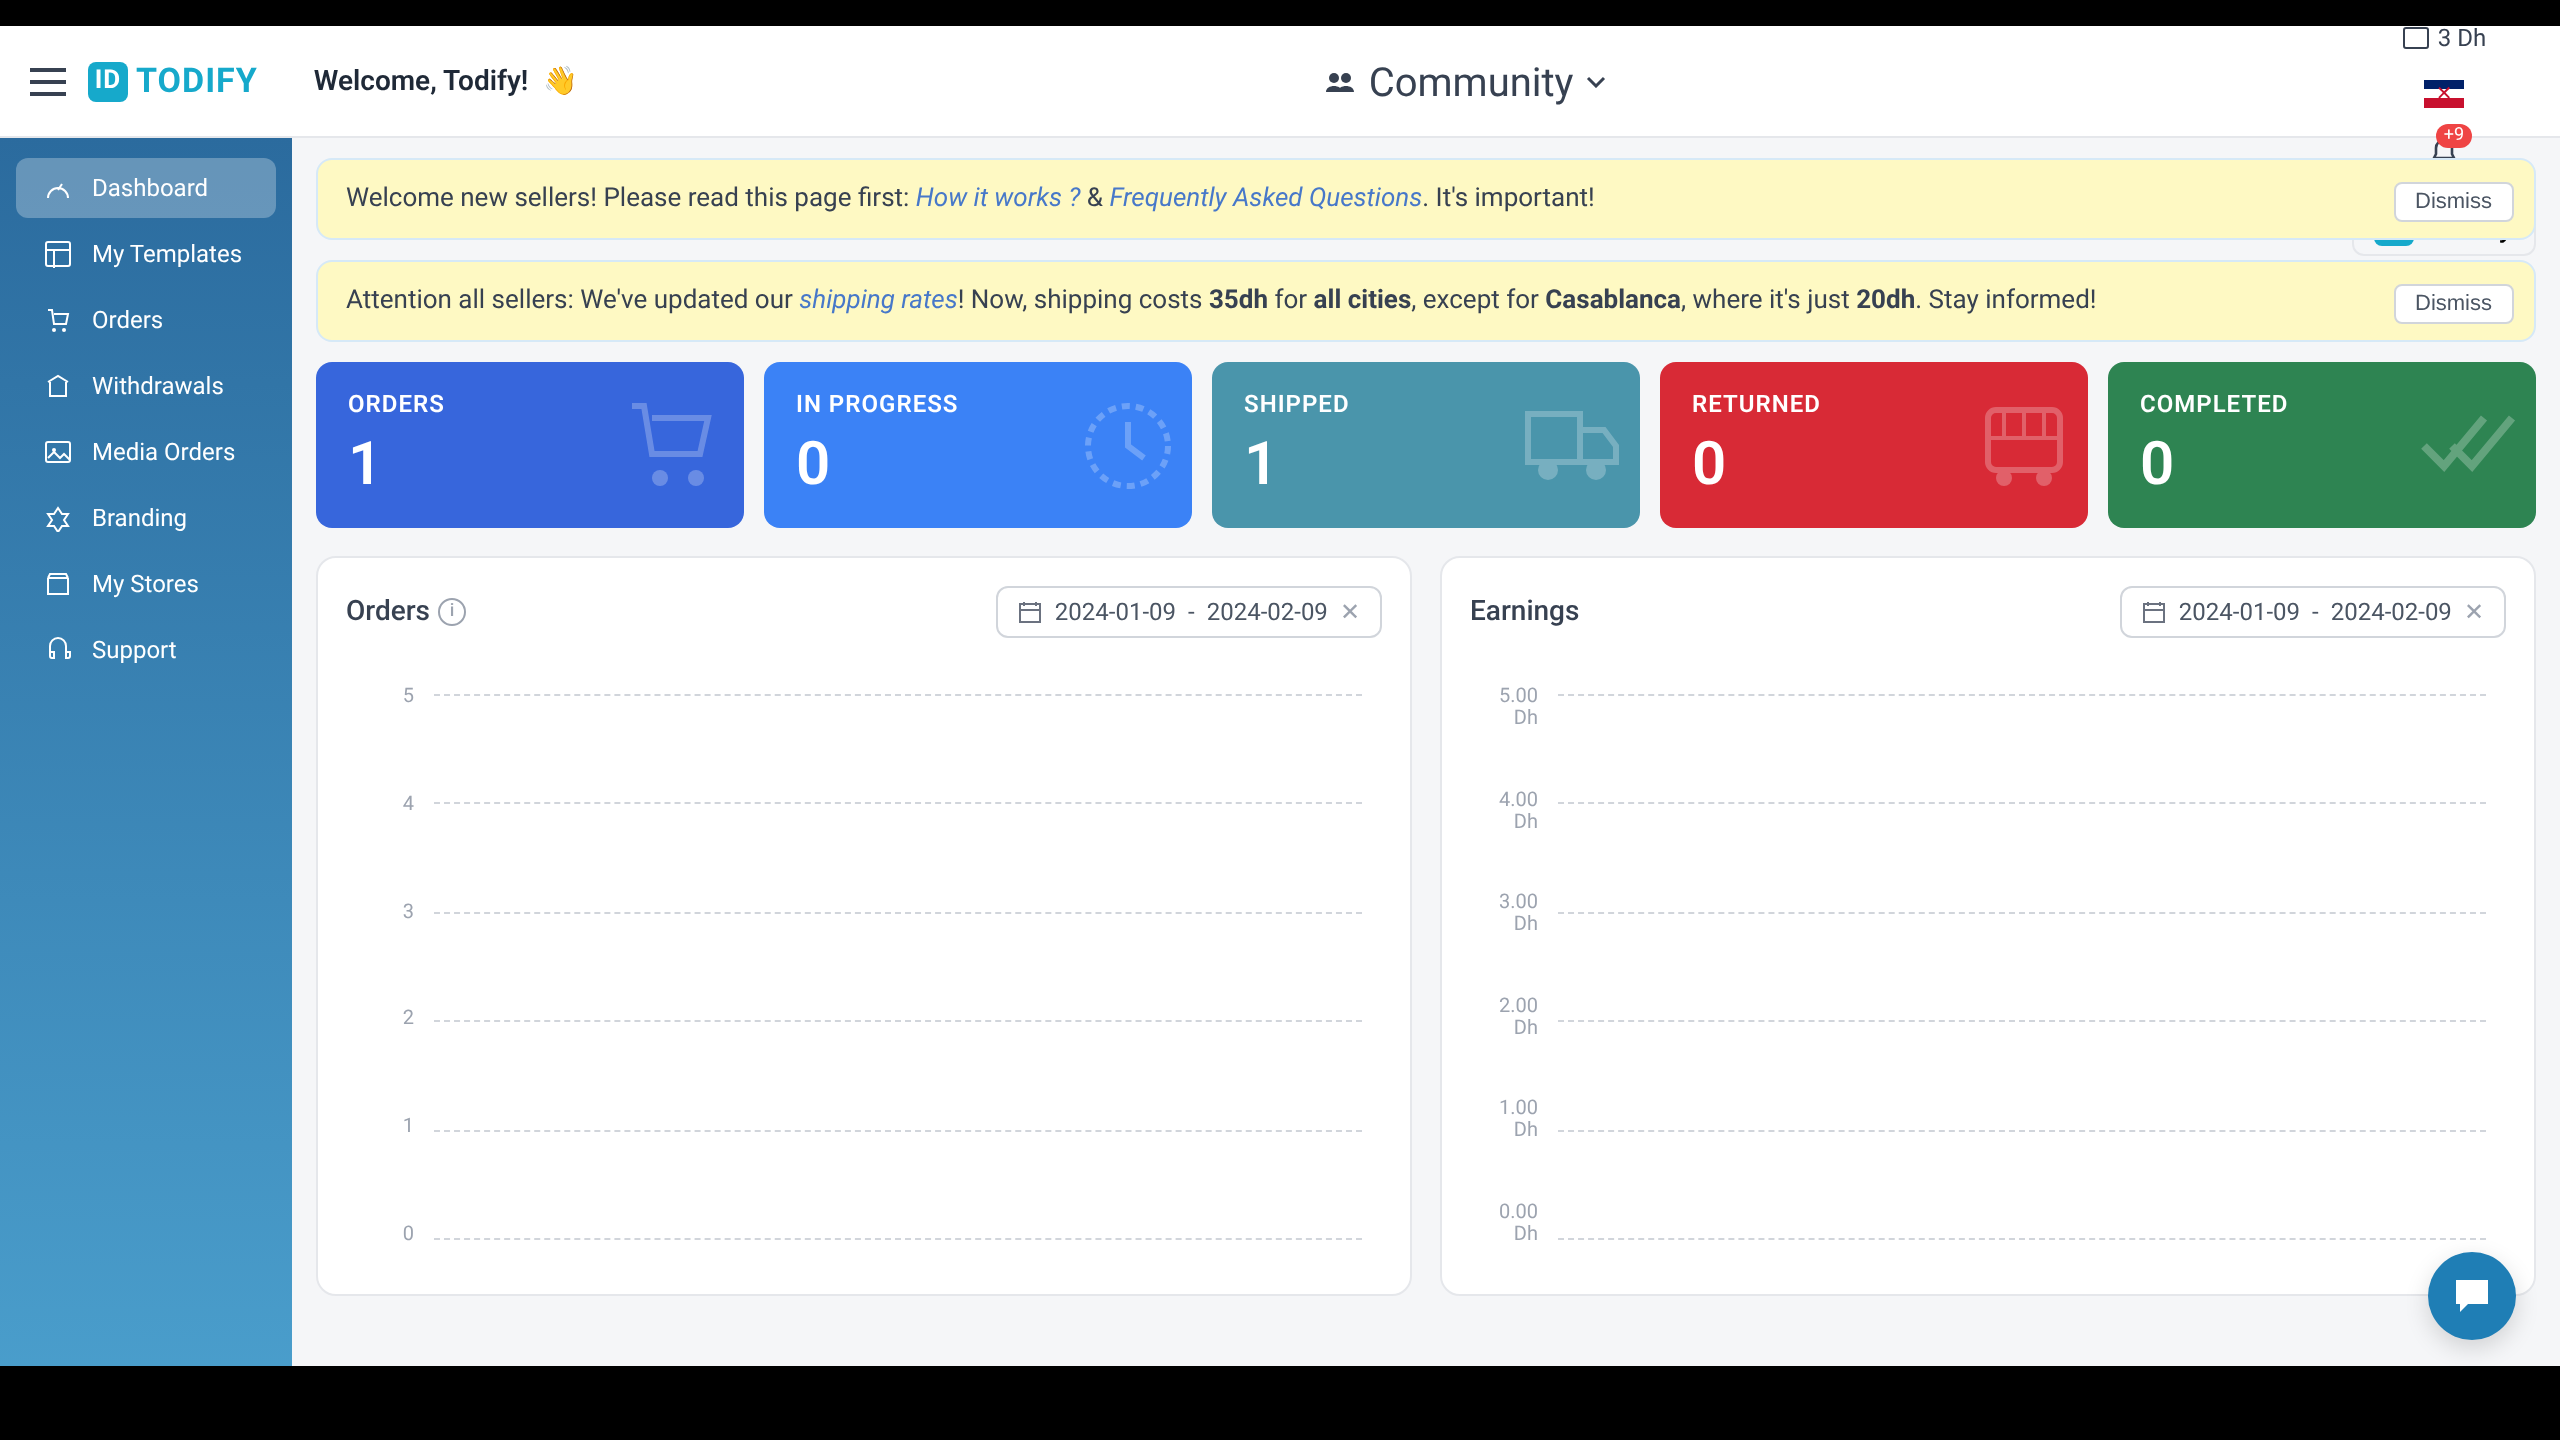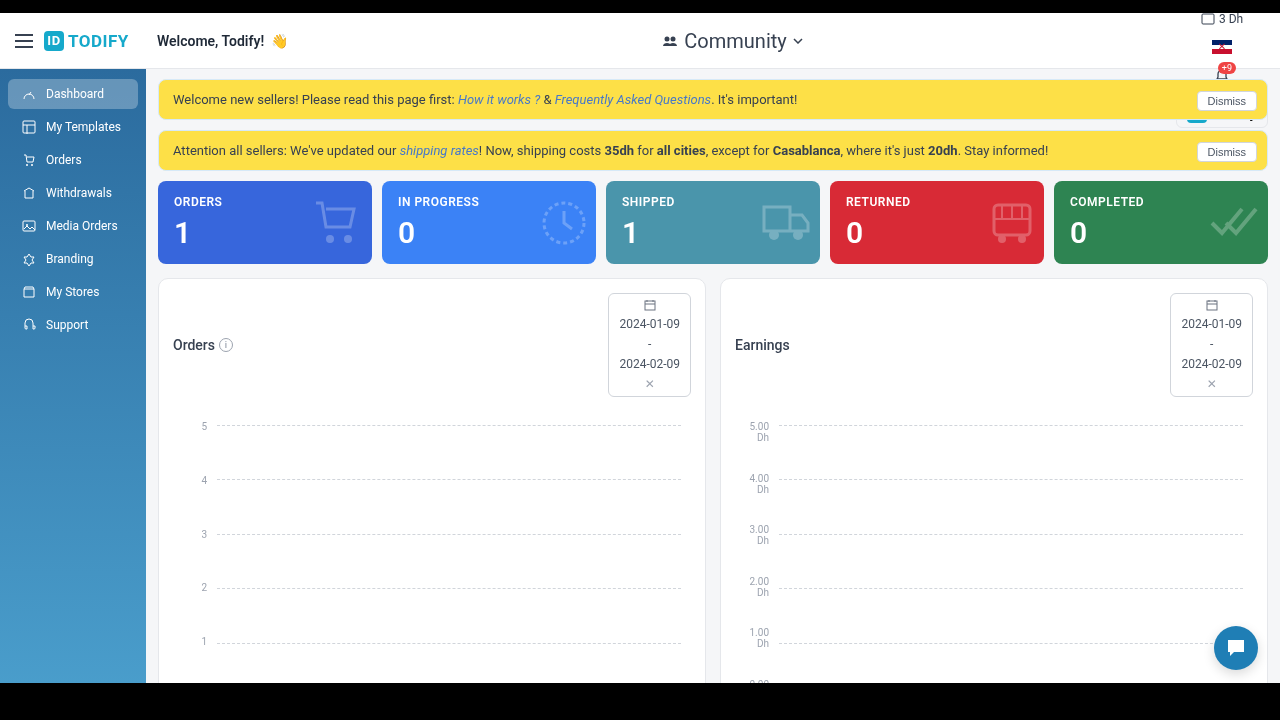--- a/index.html
+++ b/index.html
@@ -27,21 +27,21 @@
 .user { display: flex; align-items: center; gap: 6px; border: 1px solid #e5e7eb; border-radius: 6px; padding: 4px 10px; cursor: pointer; }
 .user-avatar { width: 20px; height: 20px; background: #16a9cb; border-radius: 4px; color: #fff; display: flex; align-items: center; justify-content: center; font-size: 12px; font-weight: 700; }
 
 .body-wrap { display: flex; height: calc(100% - 13px - 44px - 37px); }
 .sidebar { width: 146px; background: linear-gradient(180deg, #2b6b9e 0%, #4a9ecc 100%); padding-top: 10px; }
 .nav-item { display: flex; align-items: flex-end; gap: 10px; padding: 8px 14px; color: #fff; font-size: 12px; cursor: pointer; margin: 0 8px 3px; border-radius: 6px; }
 .nav-item.active { background: rgba(255,255,255,0.28); }
 .nav-icon { width: 14px; height: 14px; flex-shrink: 0; }
 
 .main { flex: 1; padding: 10px 12px; overflow: hidden; }
-.alert { background: #fde047; border: 1px solid #d6e9f7; border-radius: 8px; padding: 12px 14px; margin-bottom: 10px; position: relative; font-size: 13px; color: #374151; }
+.alert { background: #fef9c3; border: 1px solid #d6e9f7; border-radius: 8px; padding: 12px 14px; margin-bottom: 10px; position: relative; font-size: 13px; color: #374151; }
 .alert a { color: #4778c9; font-style: italic; text-decoration: none; cursor: pointer; }
 .alert b { color: #374151; }
 .dismiss { position: absolute; right: 10px; bottom: 8px; border: 1px solid #d1d5db; background: #fff; border-radius: 4px; padding: 3px 10px; font-size: 11px; cursor: pointer; color: #4b5563; }
 .shipping-link { color: #4778c9; text-decoration: none; cursor: pointer; }
 
 .stats { display: flex; gap: 10px; margin-bottom: 14px; }
 .stat { flex: 1; border-radius: 8px; padding: 14px 16px; color: #fff; position: relative; overflow: hidden; }
 .stat-label { font-size: 12px; font-weight: 600; letter-spacing: 0.5px; margin-bottom: 6px; }
 .stat-value { font-size: 30px; font-weight: 600; }
 .stat-bg-icon { position: absolute; right: 8px; top: 50%; transform: translateY(-50%); opacity: 0.25; }
@@ -49,21 +49,21 @@
 .stat-progress { background: #3b82f6; }
 .stat-shipped { background: #4a95ab; }
 .stat-returned { background: #d82a36; }
 .stat-completed { background: #2e8452; }
 
 .charts { display: flex; gap: 14px; }
 .card { flex: 1; background: #fff; border: 1px solid #e5e7eb; border-radius: 10px; padding: 14px; }
 .card-head { display: flex; justify-content: space-between; align-items: center; margin-bottom: 24px; }
 .card-title { font-size: 14px; font-weight: 500; color: #374151; display: flex; align-items: center; gap: 4px; }
 .info-icon { width: 14px; height: 14px; border: 1px solid #9ca3af; border-radius: 50%; display: inline-flex; align-items: center; justify-content: center; font-size: 9px; color: #9ca3af; }
-.date-picker { display: flex; align-items: center; gap: 6px; border: 1px solid #d1d5db; border-radius: 6px; padding: 5px 10px; font-size: 12px; color: #4b5563; cursor: pointer; flex-direction: column; }
+.date-picker { display: flex; align-items: center; gap: 6px; border: 1px solid #d1d5db; border-radius: 6px; padding: 5px 10px; font-size: 12px; color: #4b5563; cursor: pointer; }
 .date-x { color: #9ca3af; cursor: pointer; }
 
 .chart-area { height: 290px; position: relative; }
 .y-axis { position: absolute; left: 0; top: 0; bottom: 10px; width: 40px; display: flex; flex-direction: column; justify-content: space-between; }
 .y-tick { font-size: 10px; color: #9ca3af; text-align: right; padding-right: 6px; }
 .grid-lines { position: absolute; left: 44px; right: 10px; top: 4px; bottom: 14px; }
 .grid-line { border-top: 1px dashed #d1d5db; position: absolute; left: 0; right: 0; }
 
 .chat-bubble { position: absolute; bottom: 50px; right: 22px; width: 44px; height: 44px; background: #1f7eb5; border-radius: 50%; display: flex; align-items: center; justify-content: center; color: #fff; cursor: pointer; box-shadow: 0 4px 12px rgba(0,0,0,0.15); }
 

